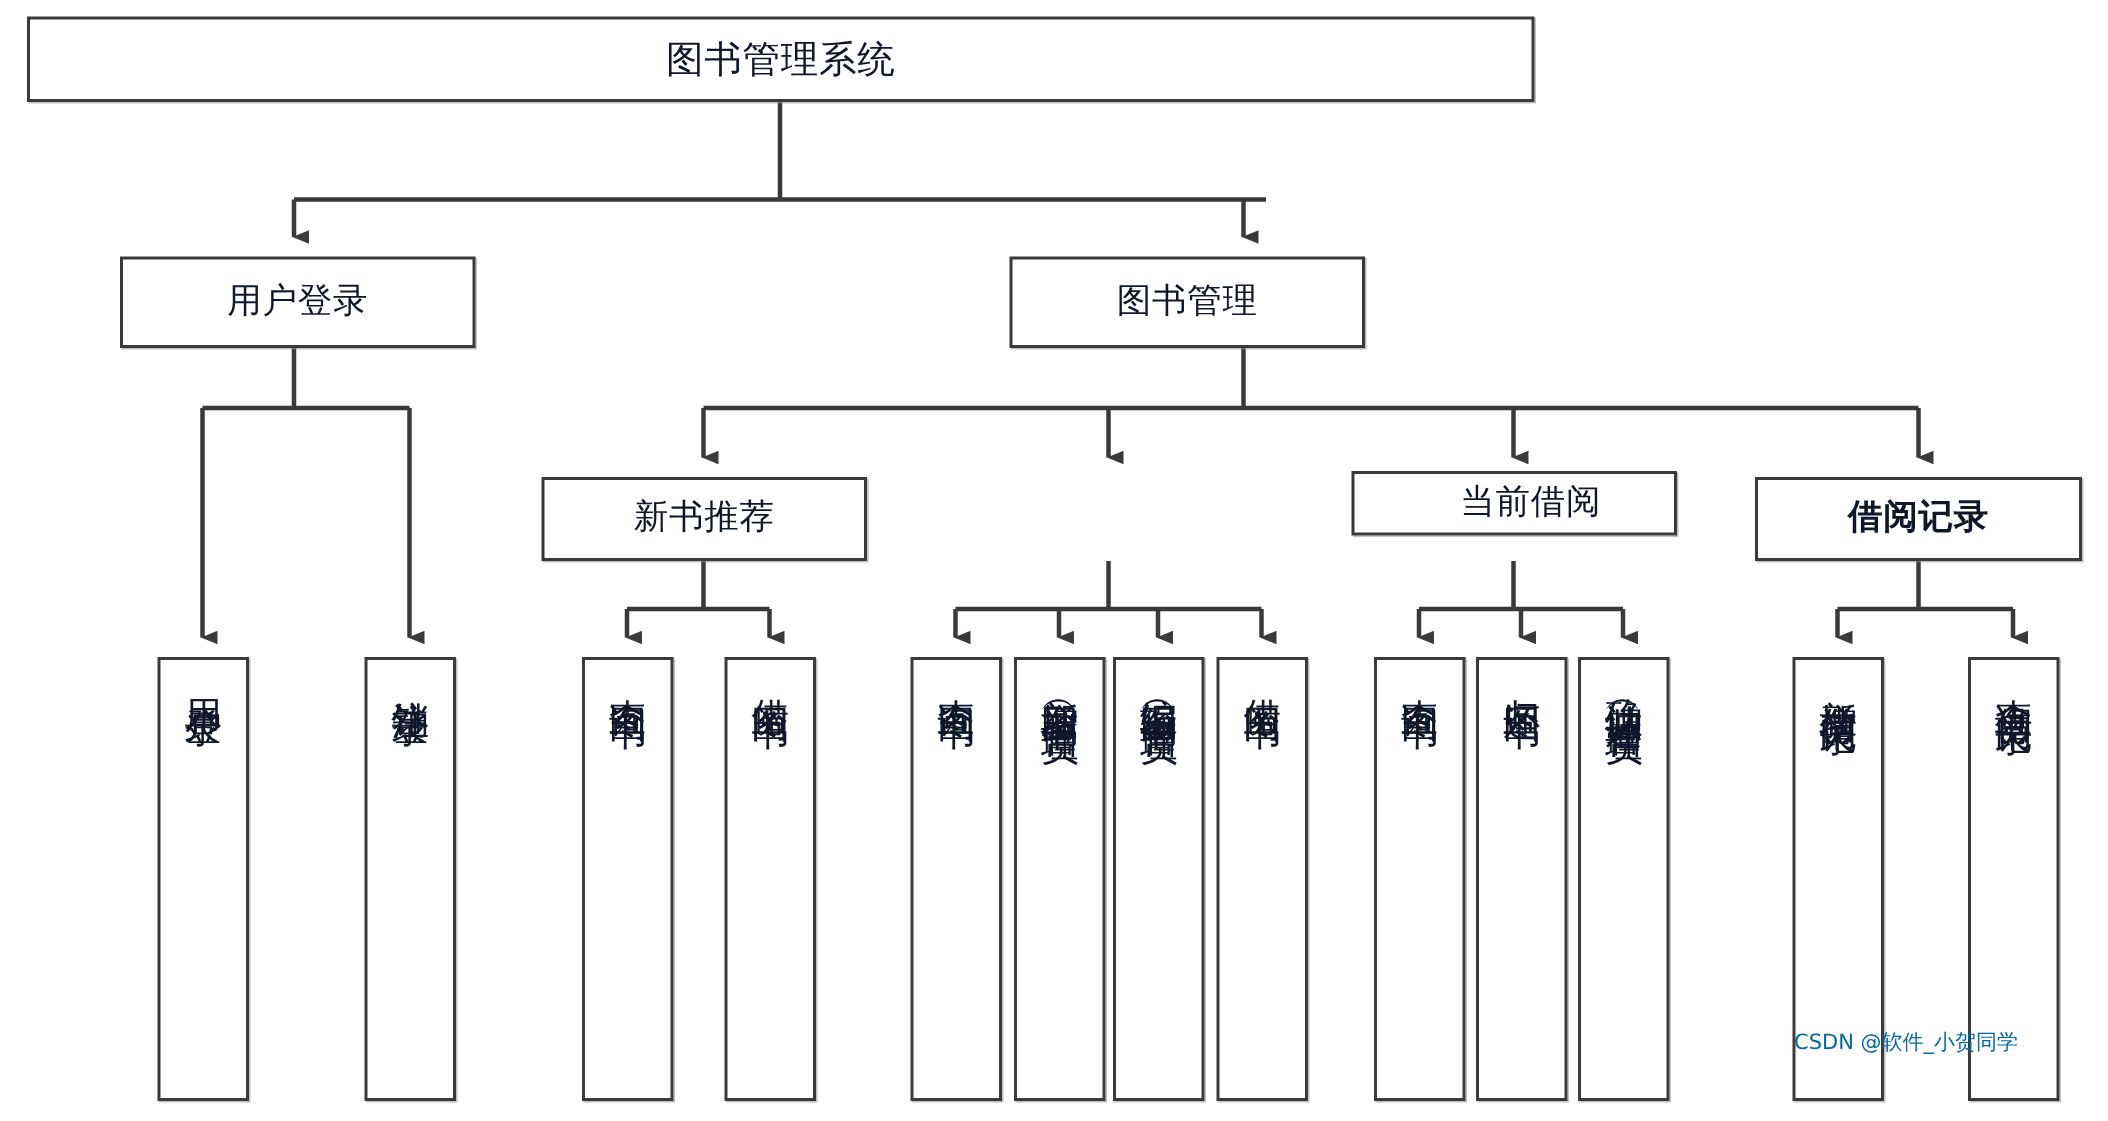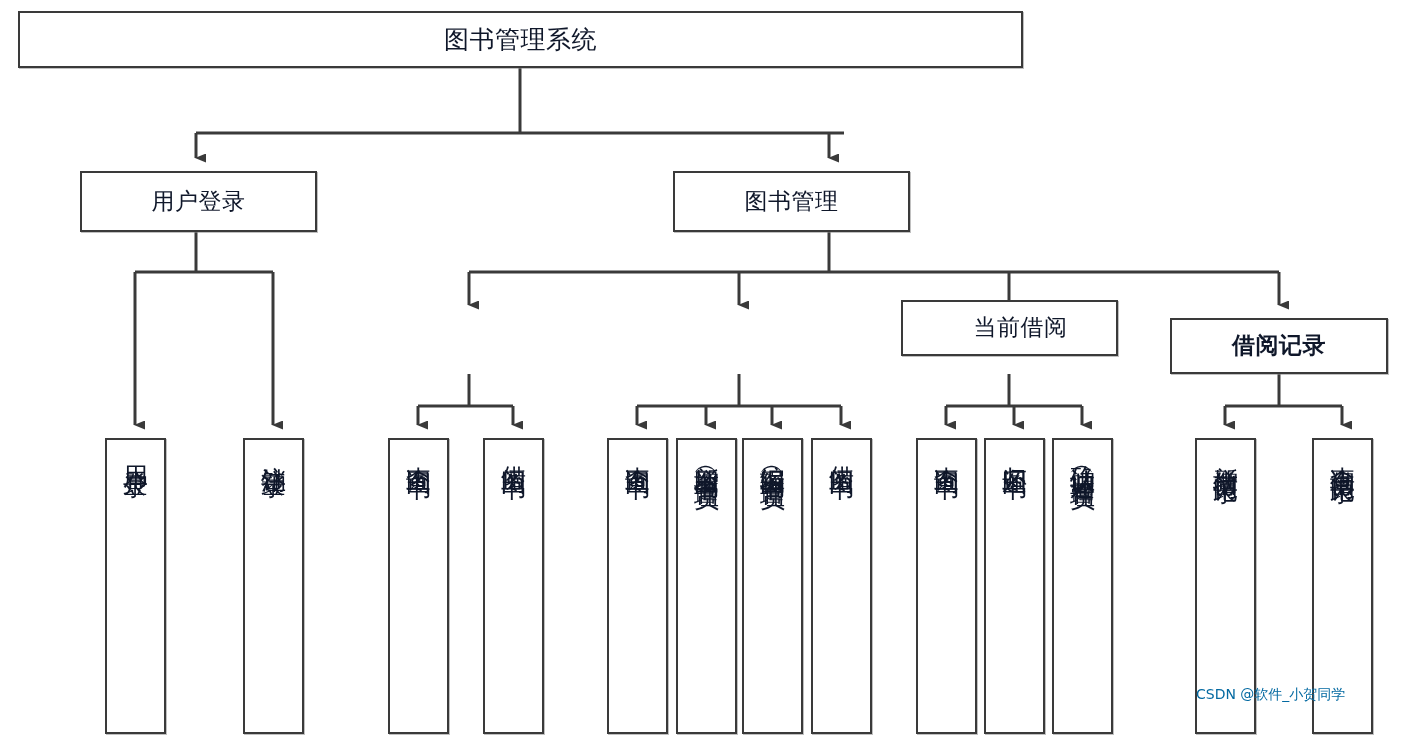--- a/index.html
+++ b/index.html
@@ -135,23 +135,26 @@
   </div>
 
   <div class="node horiz" style="left:80px; top:171px; width:237px; height:61px;">
     <span class="lbl">用户登录</span>
   </div>
 
   <div class="node horiz" style="left:673px; top:171px; width:237px; height:61px;">
     <span class="lbl">图书管理</span>
   </div>
 
-
-
-  <div class="node horiz" style="left:901px; top:300px; width:217px; height:56px;padding-left:22px;">
+  <div class="node horiz" style="left:361px; top:318px; width:217px; height:56px;">
+    <span class="lbl">新书推荐</span>
+  </div>
+
+
+  <div class="node horiz" style="left:901px; top:314px; width:217px; height:43px;padding-left:22px;">
     <span class="lbl">当前借阅</span>
   </div>
 
   <div class="node horiz" style="left:1170px; top:318px; width:218px; height:56px;font-weight:bold;">
     <span class="lbl">借阅记录</span>
   </div>
 
   <div class="node vert" style="left:105px; top:438px; width:61px; height:296px;">
     <span class="lbl">用户登录</span>
   </div>

